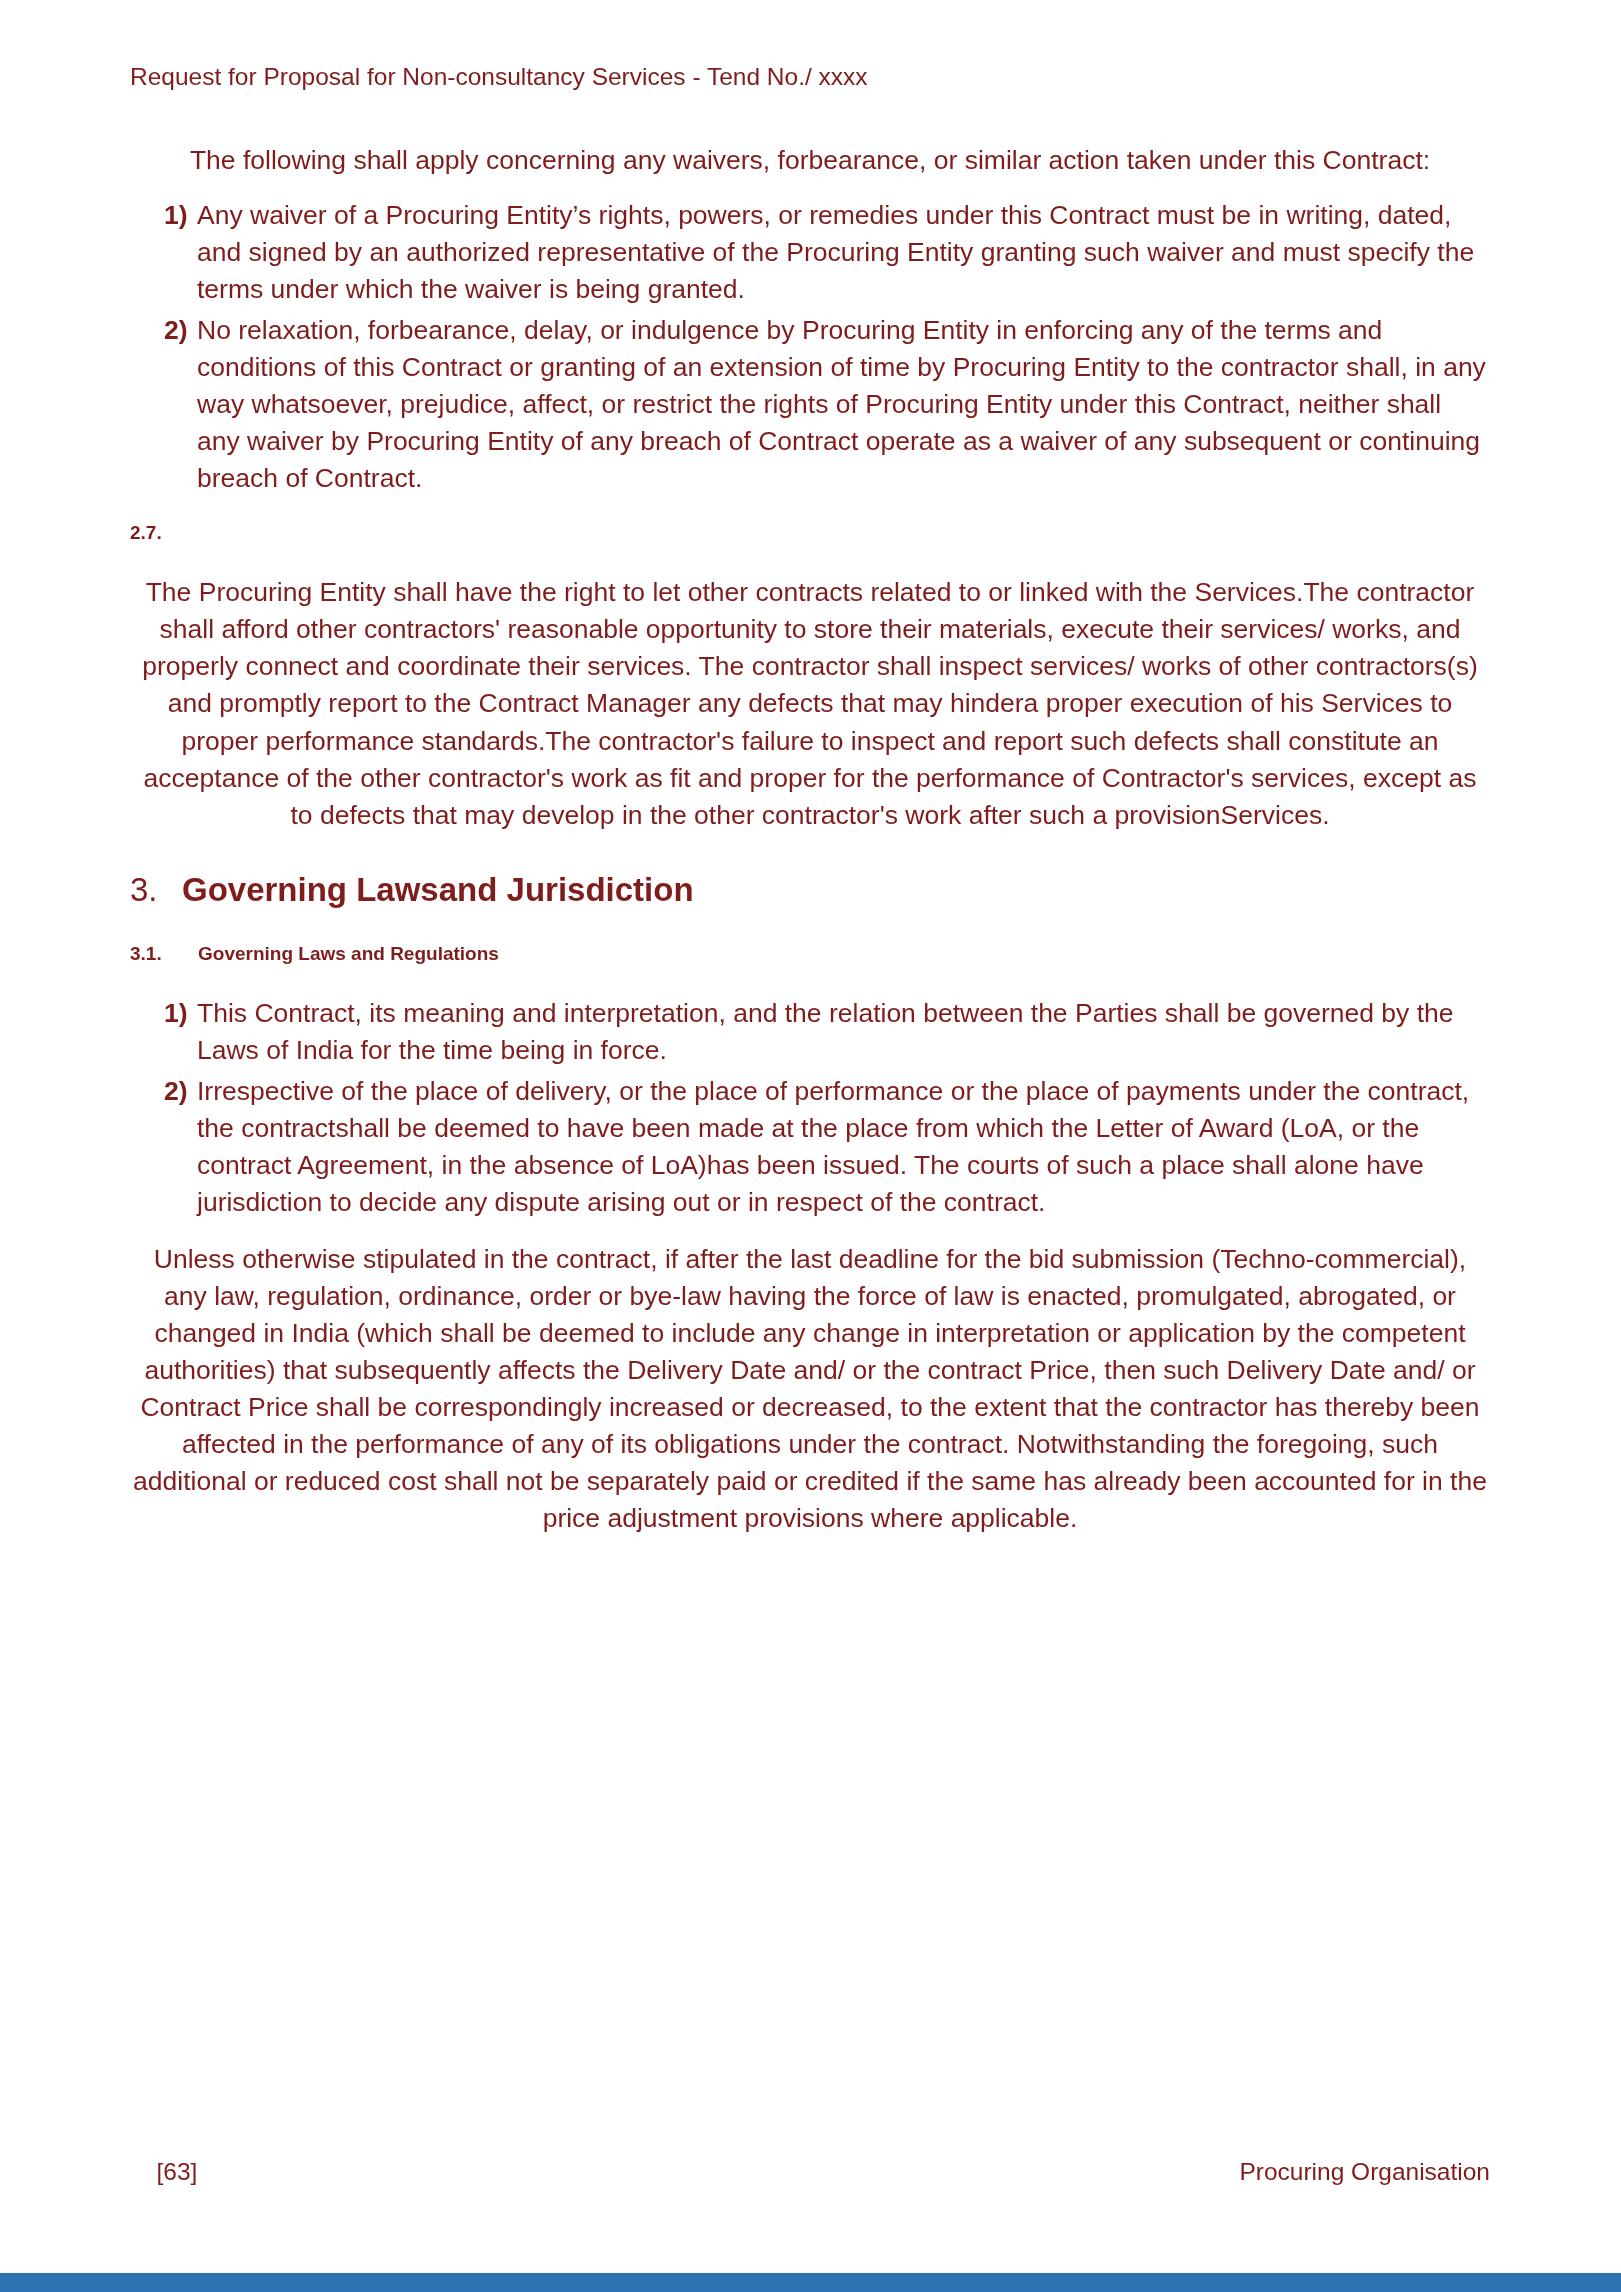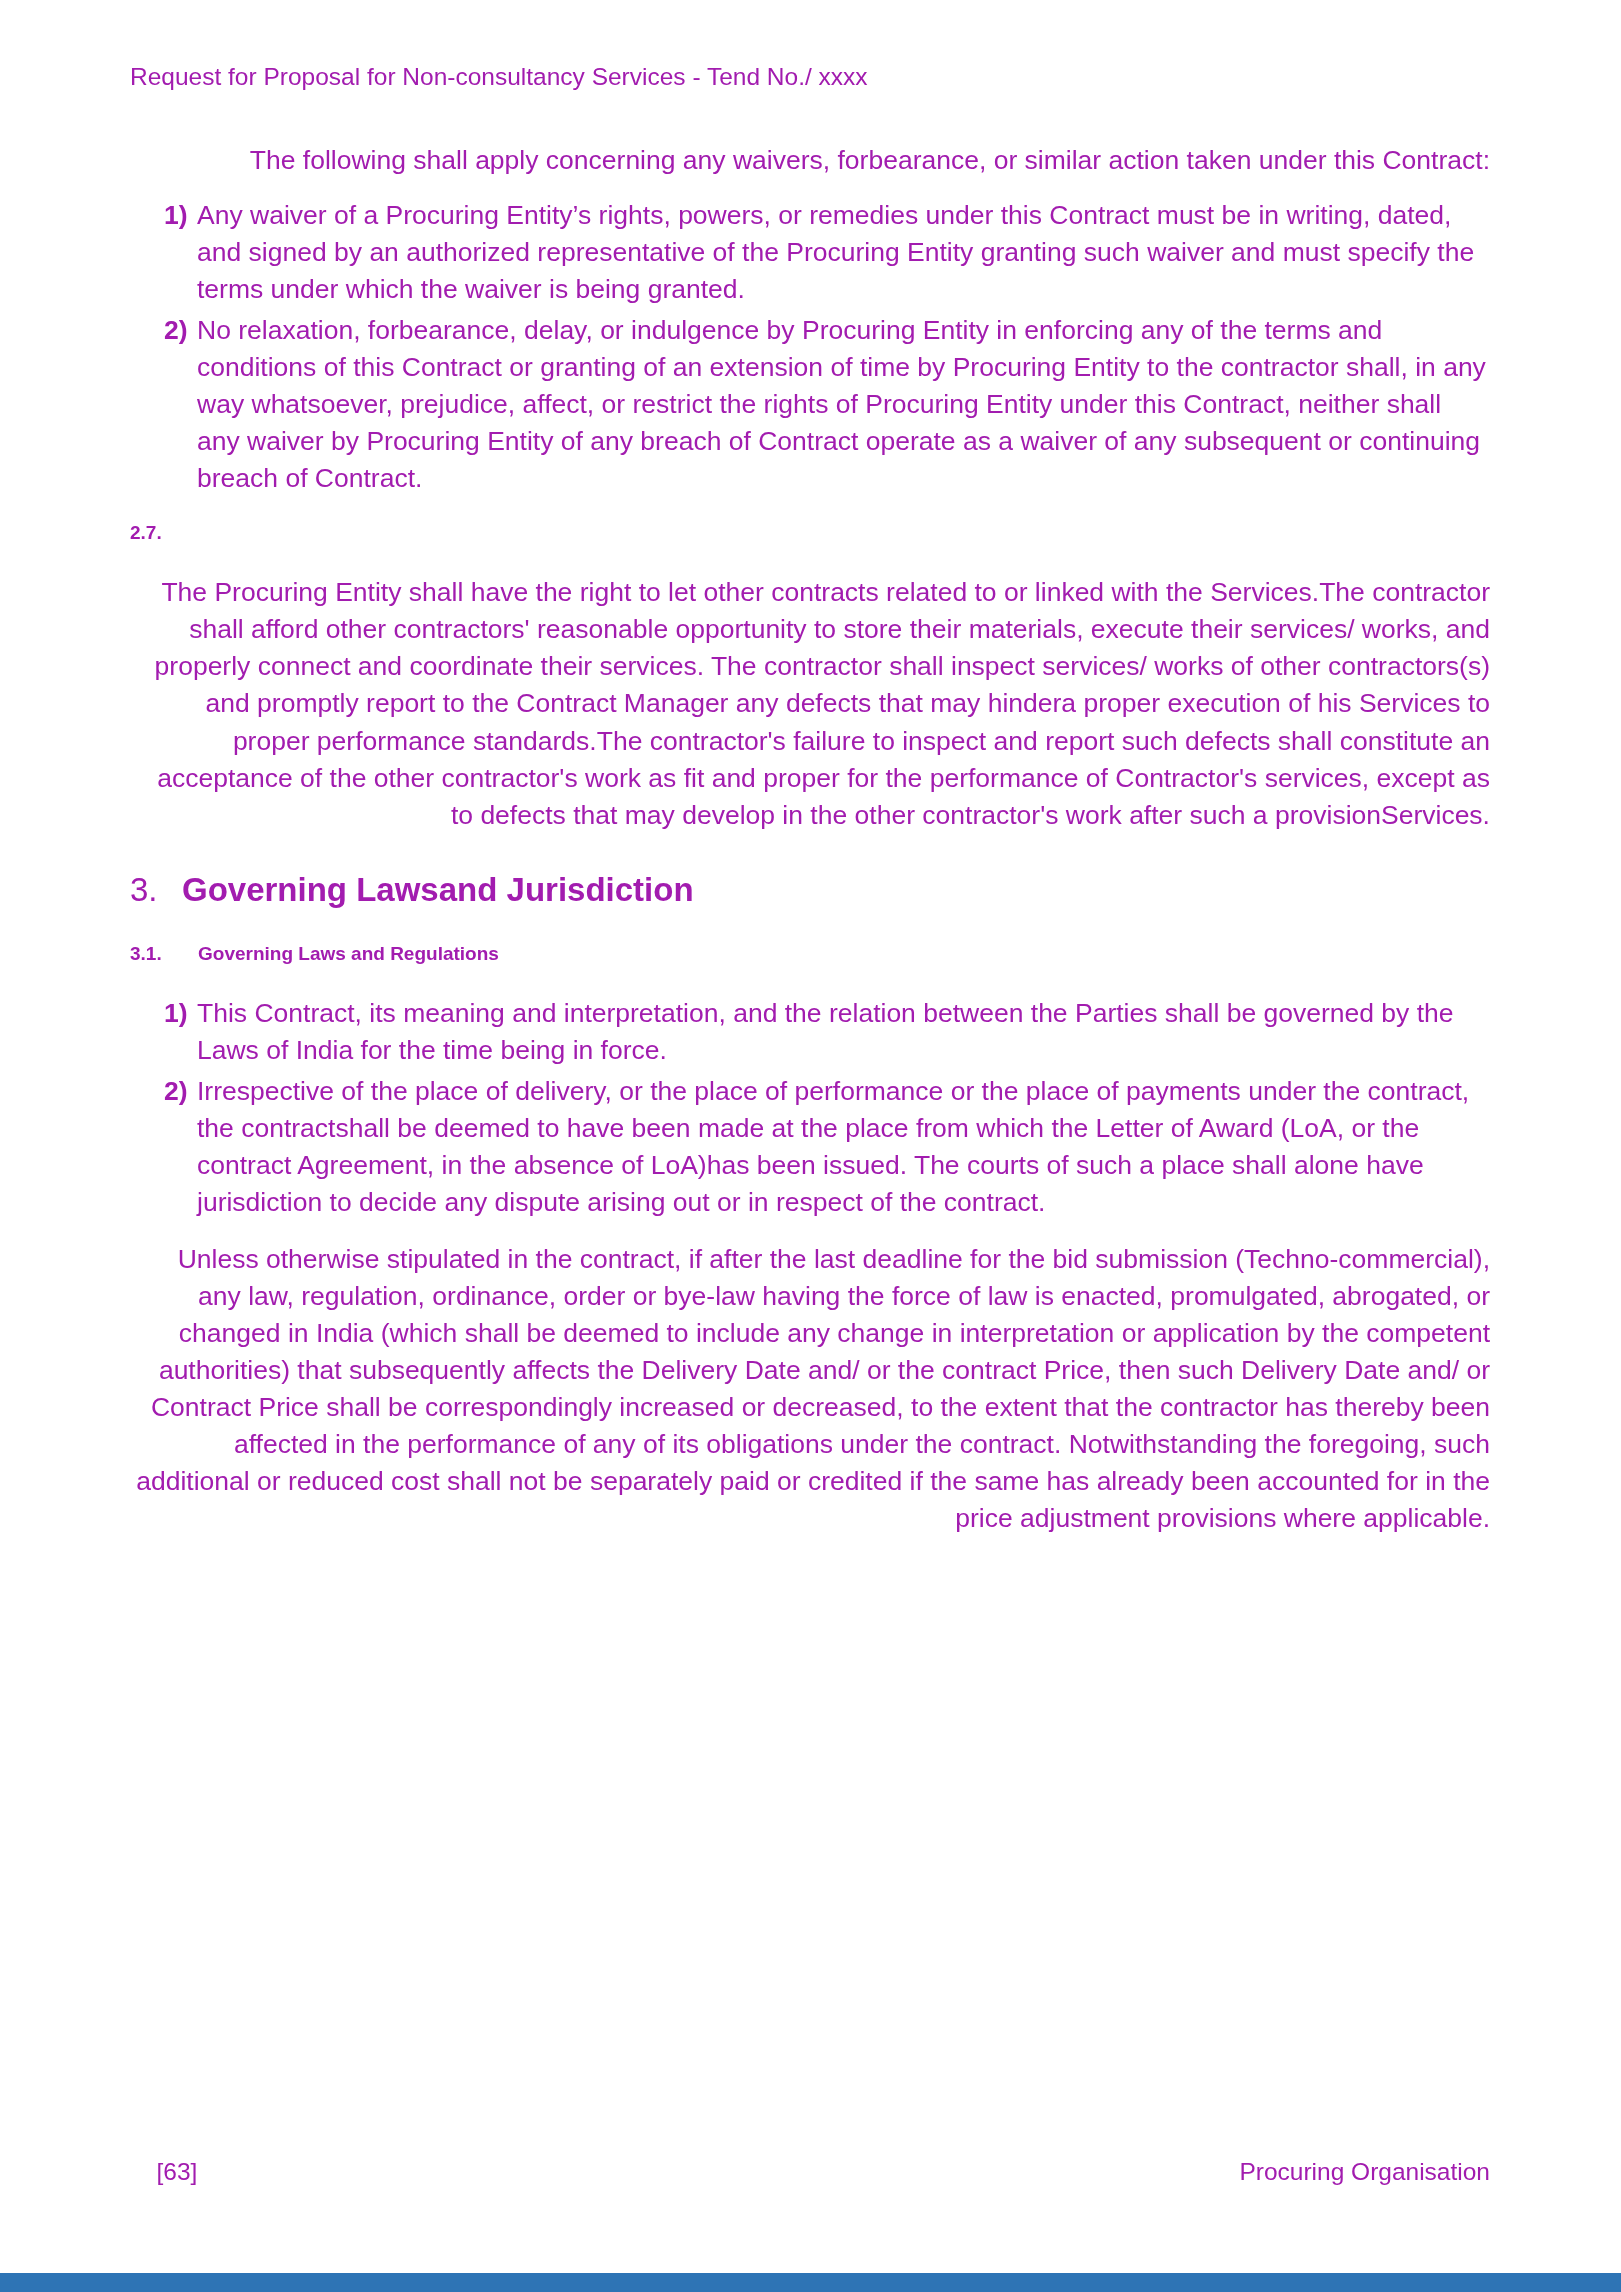--- a/index.html
+++ b/index.html
@@ -3,36 +3,36 @@
 <meta charset="utf-8">
 <style>
   * { margin: 0; padding: 0; box-sizing: border-box; }
   html, body { background: #ffffff; }
   .page {
     position: relative;
     width: 1621px;
     height: 2293px;
     background: #ffffff;
     font-family: "Liberation Sans", sans-serif;
-    color: #a21caf;
+    color: #7f1d1d;
     overflow: hidden;
   }
   .content {
     padding: 61px 131px 0 130px;
   }
   .doc-header {
     font-size: 24.5px;
     line-height: 1.3;
     margin-bottom: 49px;
   }
   p.body-text {
     font-size: 26.5px;
     line-height: 1.4;
     margin-bottom: 17.6px;
-    text-align: right;
+    text-align: center;
   }
   ol.num-list {
     list-style: none;
     margin: 3.9px 0 19.6px 0;
   }
   ol.num-list li {
     display: flex;
     padding-left: 34px;
     font-size: 26.5px;
     line-height: 1.4;

